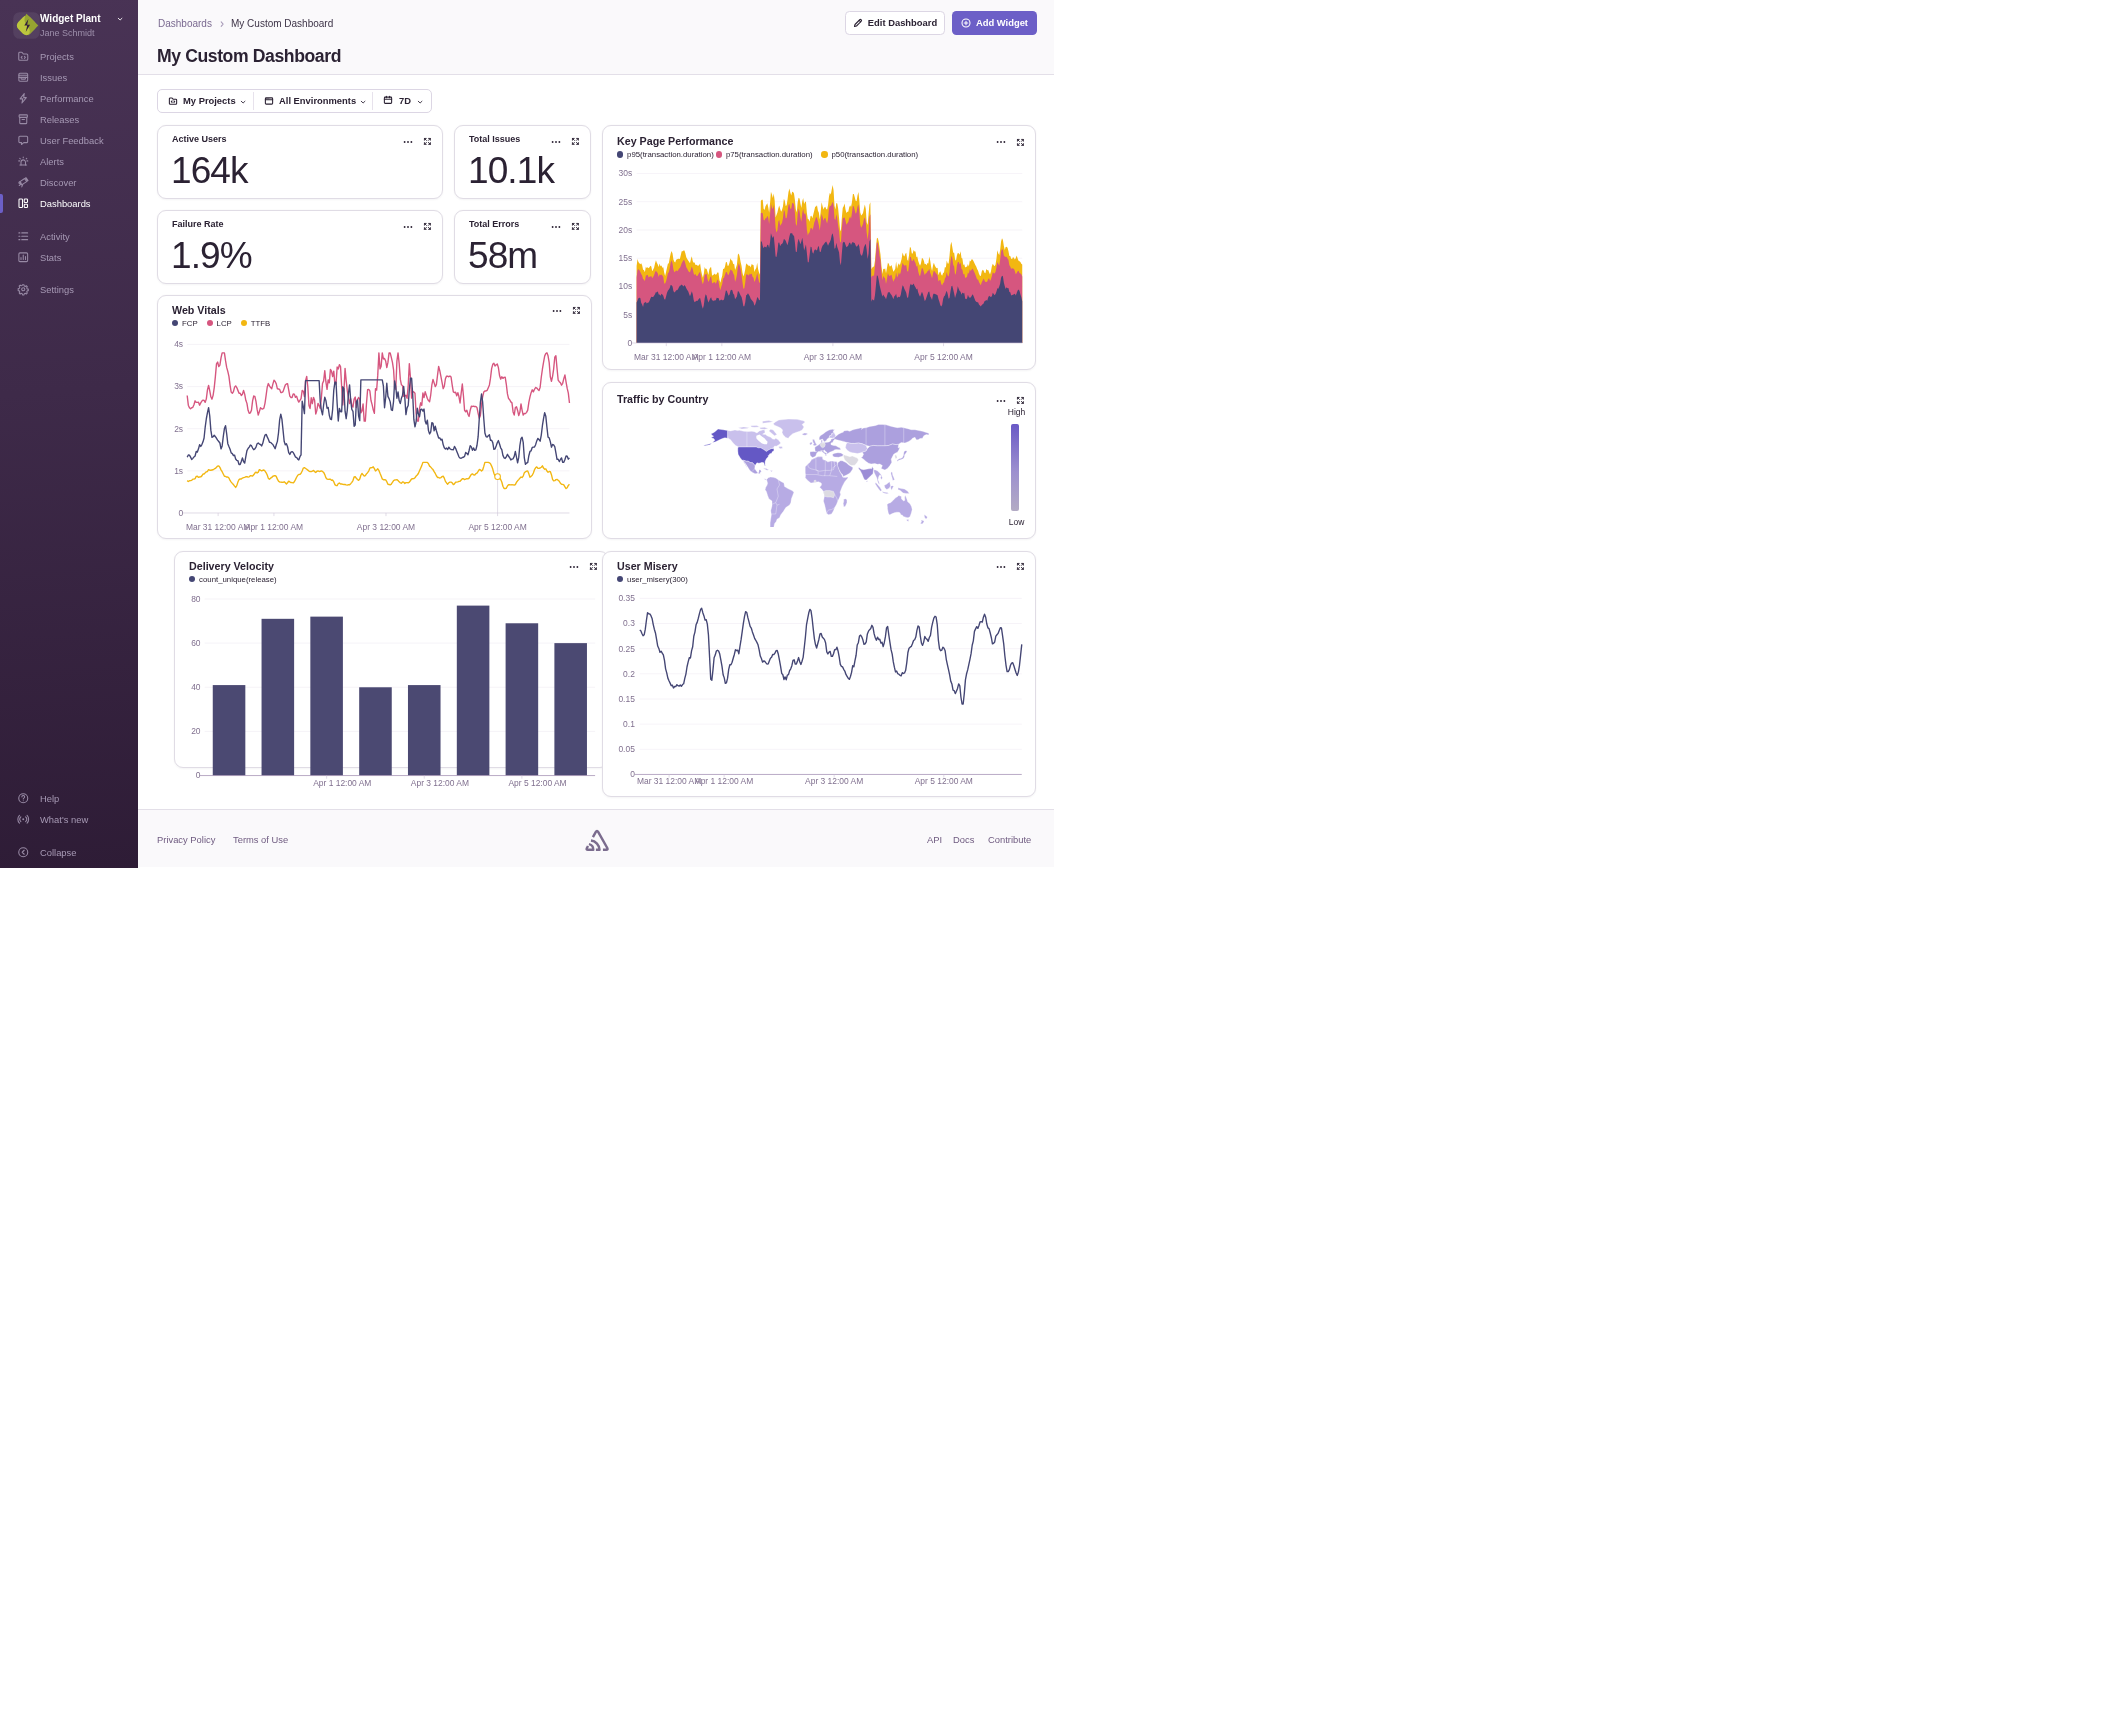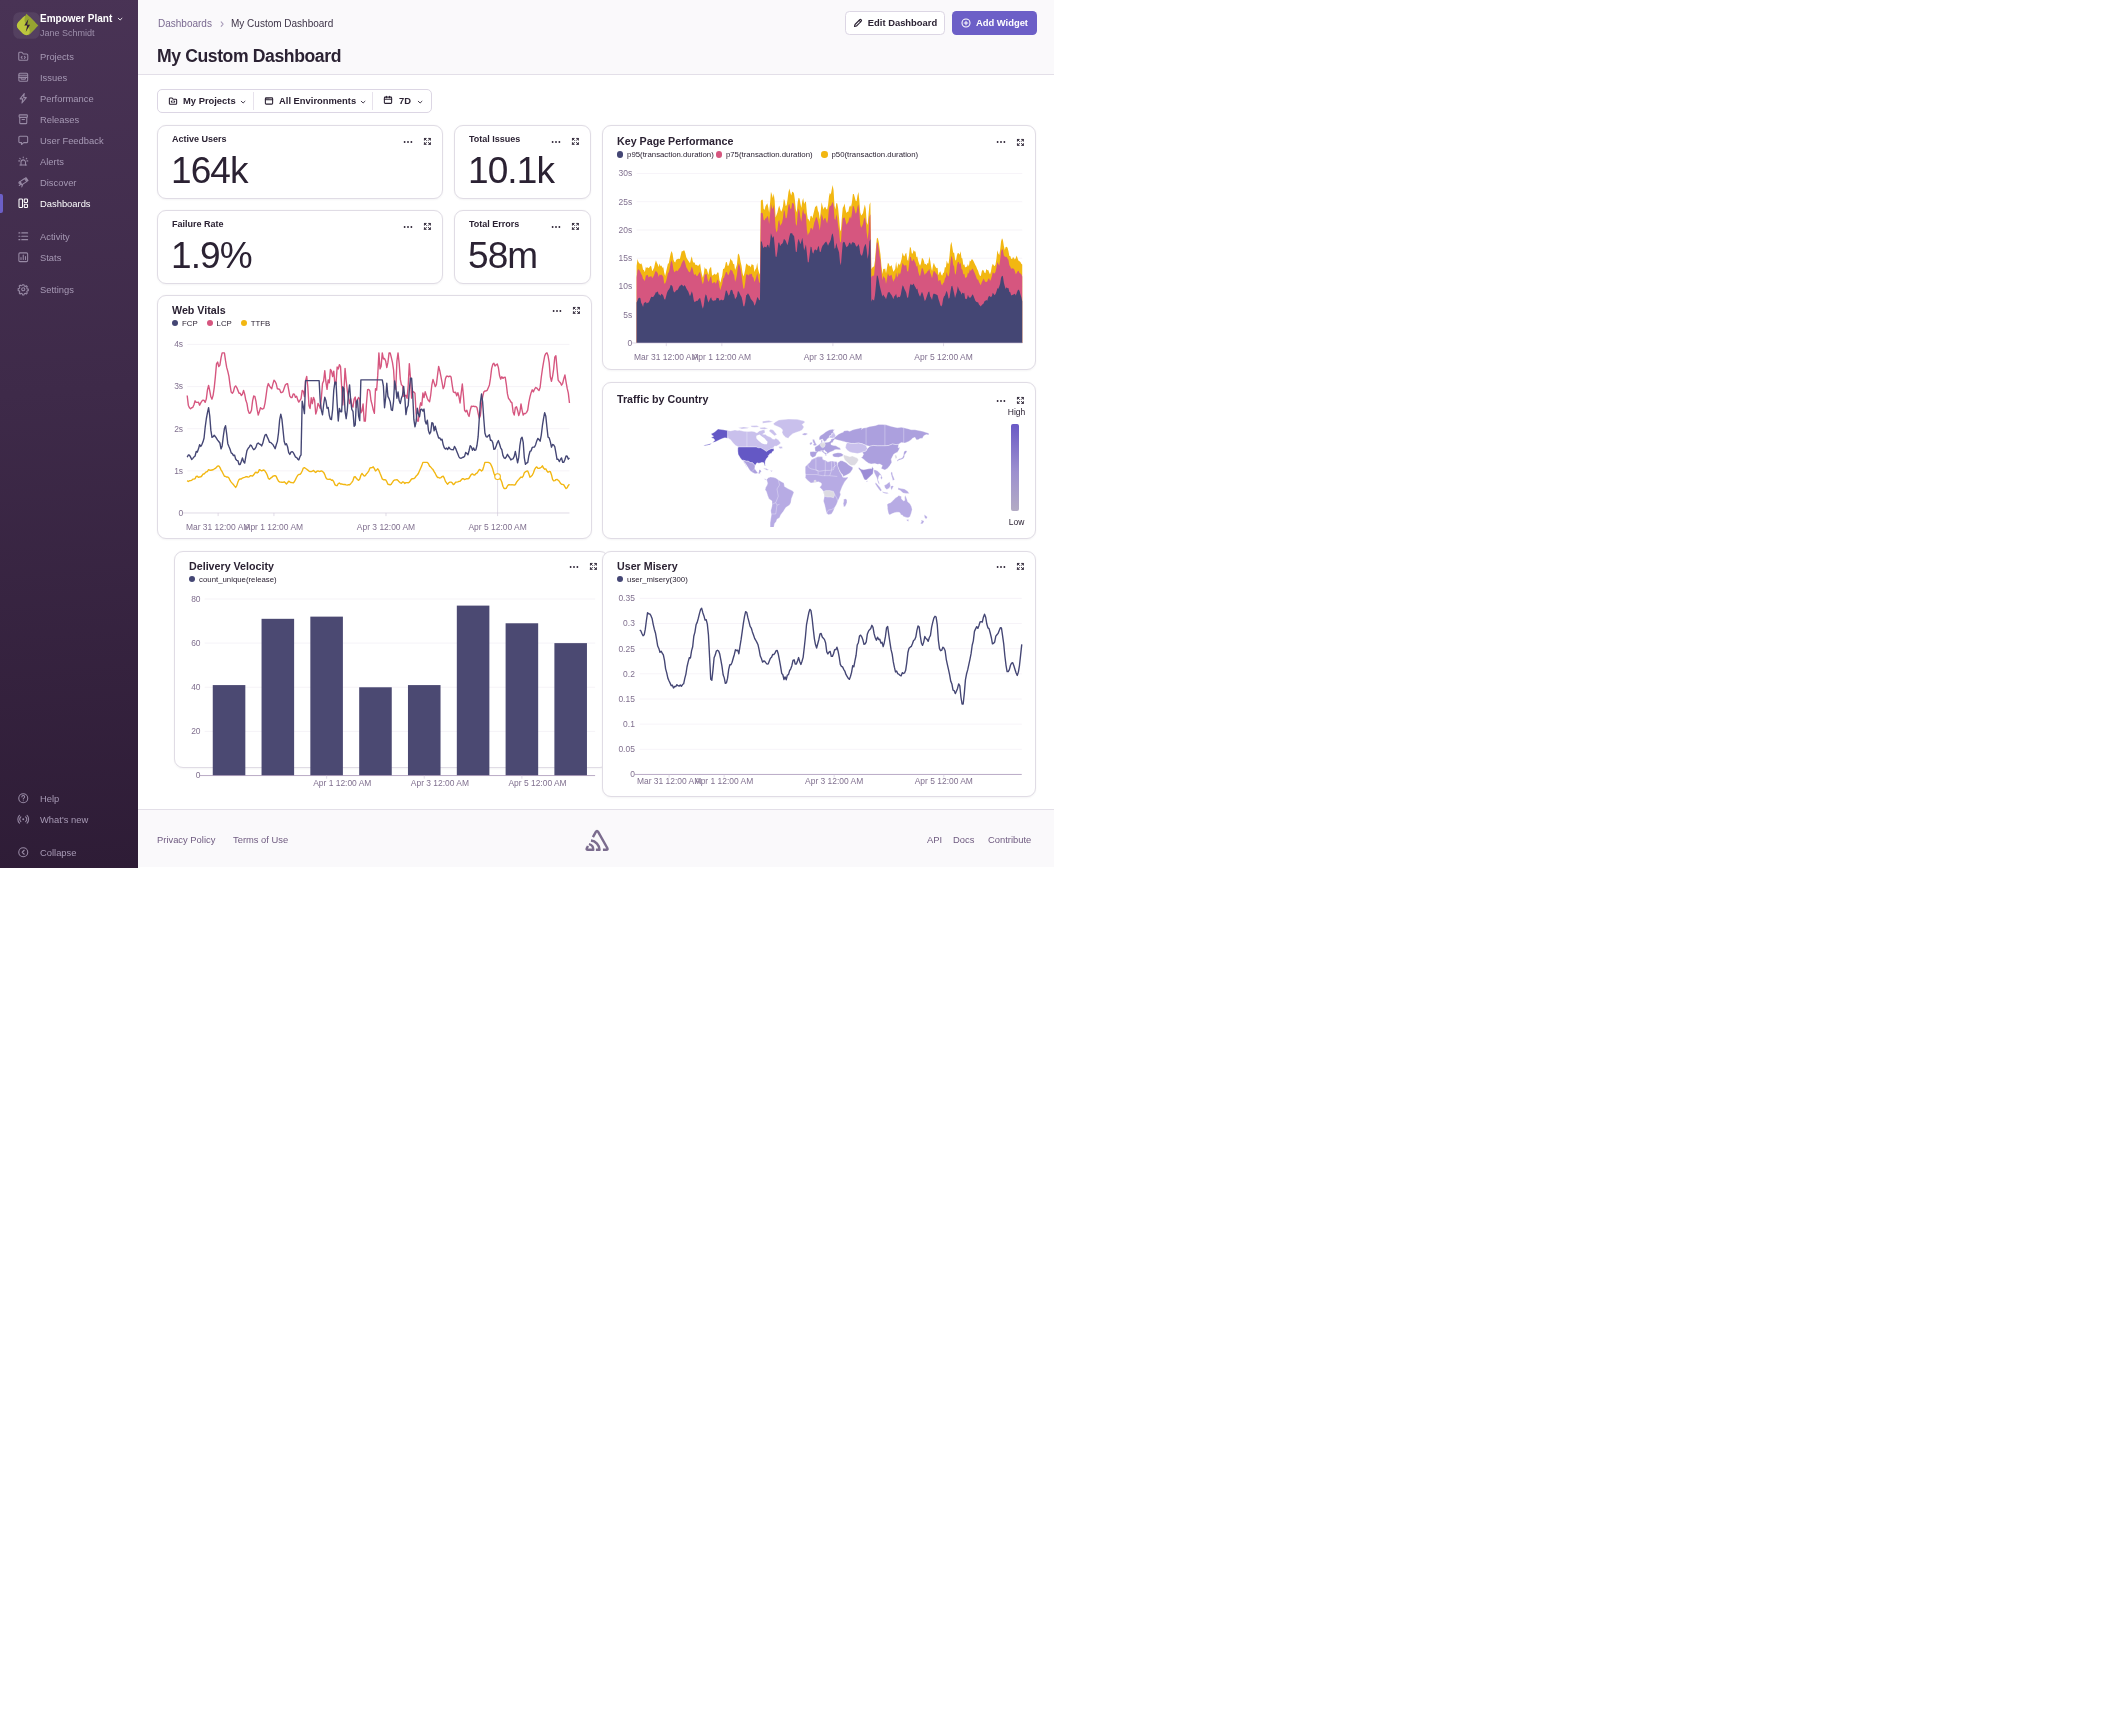--- a/index.html
+++ b/index.html
@@ -371,21 +371,21 @@
 <div class="abs" style="left:988px;top:834px;font-size:9.4px;color:#6f5b80">Contribute</div>
 
 <div class="abs" style="left:0;top:0;width:138px;height:868px;background:linear-gradient(176deg,#493355 0%,#3e2a49 45%,#2e1c36 100%)"></div>
 <div class="abs" style="left:0;top:0;width:138px;height:868px">
   <div style="position:absolute;left:12px;top:11.3px"><svg width="29" height="29" viewBox="0 0 46 46" xmlns="http://www.w3.org/2000/svg">
         <rect x="2" y="2" width="42" height="42" rx="10" fill="rgba(255,255,255,0.07)"></rect>
         <rect x="9.8" y="9.8" width="26.4" height="26.4" rx="8" transform="rotate(45 23 23)" fill="#bcc73d"></rect>
         <path d="M23 4.3 41.7 23 23 41.7c7.5-7 6-13 1.2-18.4S18 11.5 23 4.3z" fill="#96a431"></path>
         <path d="M26 12.5 19.5 23h4.6l-2.3 10.5L28.6 22h-4.6l2-9.5z" fill="#33203c"></path>
       </svg></div>
-  <div style="position:absolute;left:40px;top:12.5px;font-size:10px;font-weight:700;color:#fff">Empower Plant</div>
+  <div style="position:absolute;left:40px;top:12.5px;font-size:10px;font-weight:700;color:#fff">Widget Plant</div>
   <div style="position:absolute;left:116px;top:14.4px"><svg width="8.2" height="8.2" viewBox="0 0 16 16" fill="none" stroke="#fff" stroke-width="1.7" stroke-linecap="round" stroke-linejoin="round" xmlns="http://www.w3.org/2000/svg">
         <path d="m4.4 6.4 3.6 3.4 3.6-3.4"></path>
       </svg></div>
   <div style="position:absolute;left:40px;top:28px;font-size:9px;color:#9d8fab">Jane Schmidt</div>
   <div style="position:absolute;left:0;top:50px;width:138px;height:12.5px">
       <div style="position:absolute;left:17px;top:0"><svg width="12.5" height="12.5" viewBox="0 0 20 20" fill="none" stroke="#988aa5" stroke-width="1.7" stroke-linecap="round" stroke-linejoin="round" xmlns="http://www.w3.org/2000/svg">
           <path d="M2.8 5.2v9.6a1.6 1.6 0 0 0 1.6 1.6h11.2a1.6 1.6 0 0 0 1.6-1.6V8a1.6 1.6 0 0 0-1.6-1.6h-5.4L8.4 4.2a1.6 1.6 0 0 0-1.1-.5H4.4a1.6 1.6 0 0 0-1.6 1.5z"></path>
           <path d="M8.1 10.3 6.6 11.8l1.5 1.5M11.9 10.3l1.5 1.5-1.5 1.5"></path>
         </svg></div>
       <div style="position:absolute;left:40px;top:0.6px;font-size:9.4px;color:#a79ab5">Projects</div>

